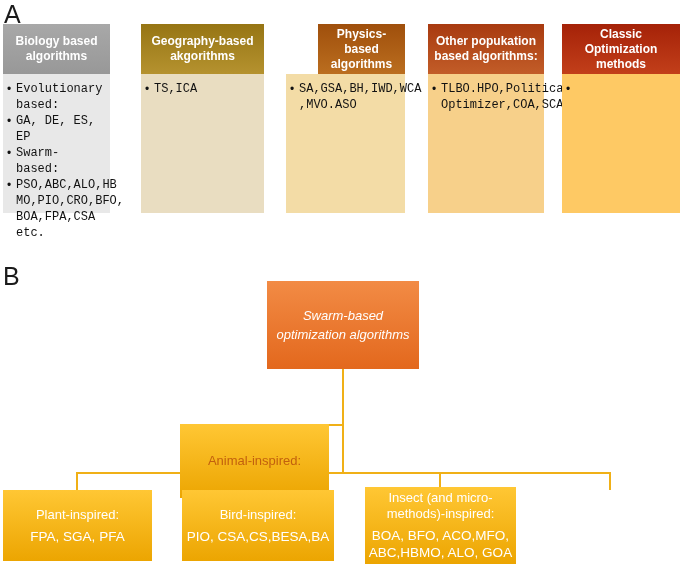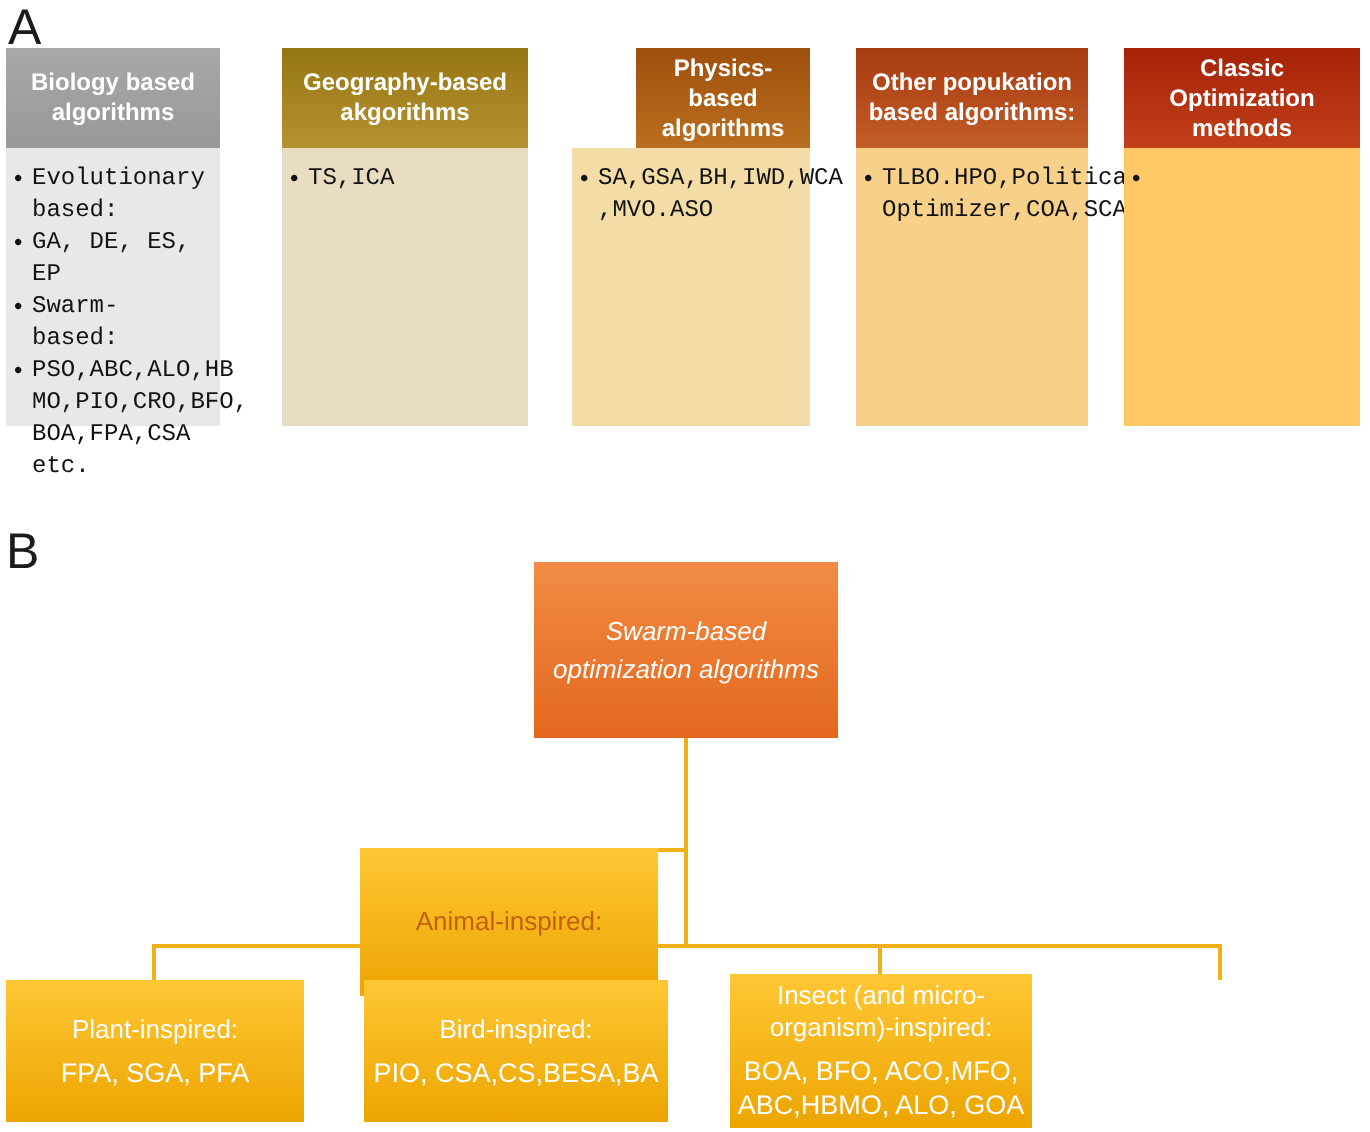--- a/index.html
+++ b/index.html
@@ -150,19 +150,19 @@
     <div class="node-body">PIO, CSA,CS,BESA,BA</div>
   </div>
 
   <div class="node gold" style="left:3px; top:490px; width:149px; height:71px;">
     <div class="node-title">Plant-inspired:</div>
     <div class="node-body">FPA, SGA, PFA</div>
   </div>
 
   <div class="node gold" style="left:365px; top:487px; width:151px; height:77px;">
     <div class="node-title">Insect (and micro-
-organism)-inspired:</div>
+methods)-inspired:</div>
     <div class="node-body">BOA, BFO, ACO,MFO,
 ABC,HBMO, ALO, GOA</div>
   </div>
 
 
 </div>
 
 </body></html>

